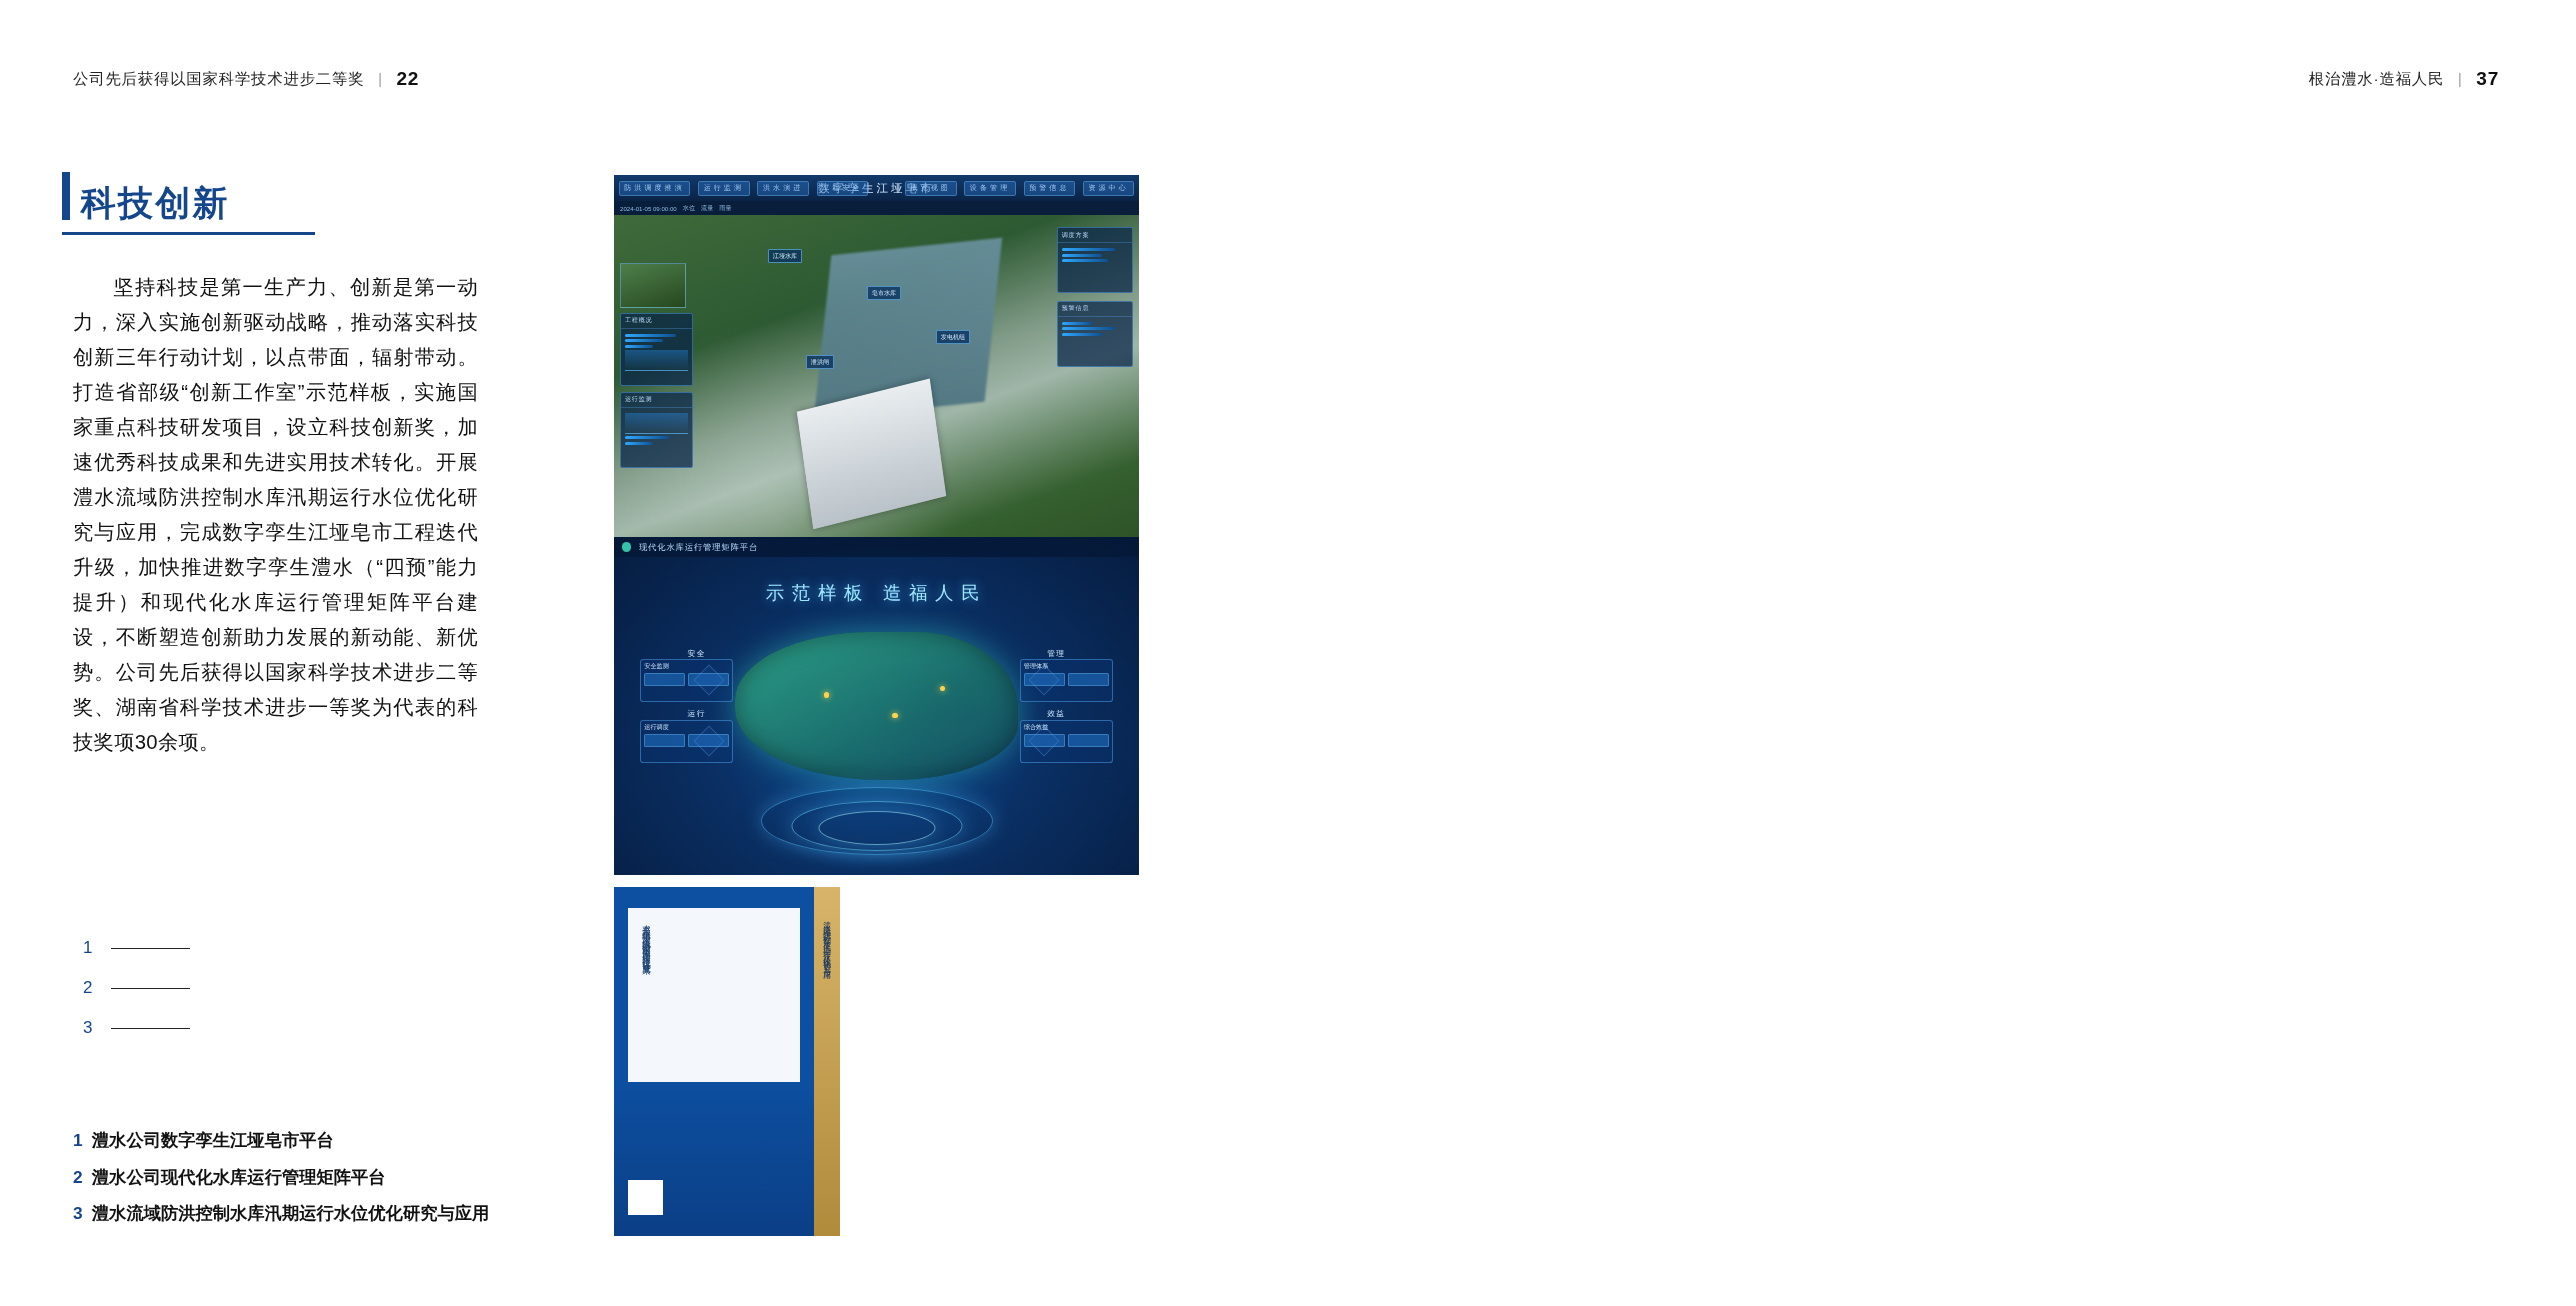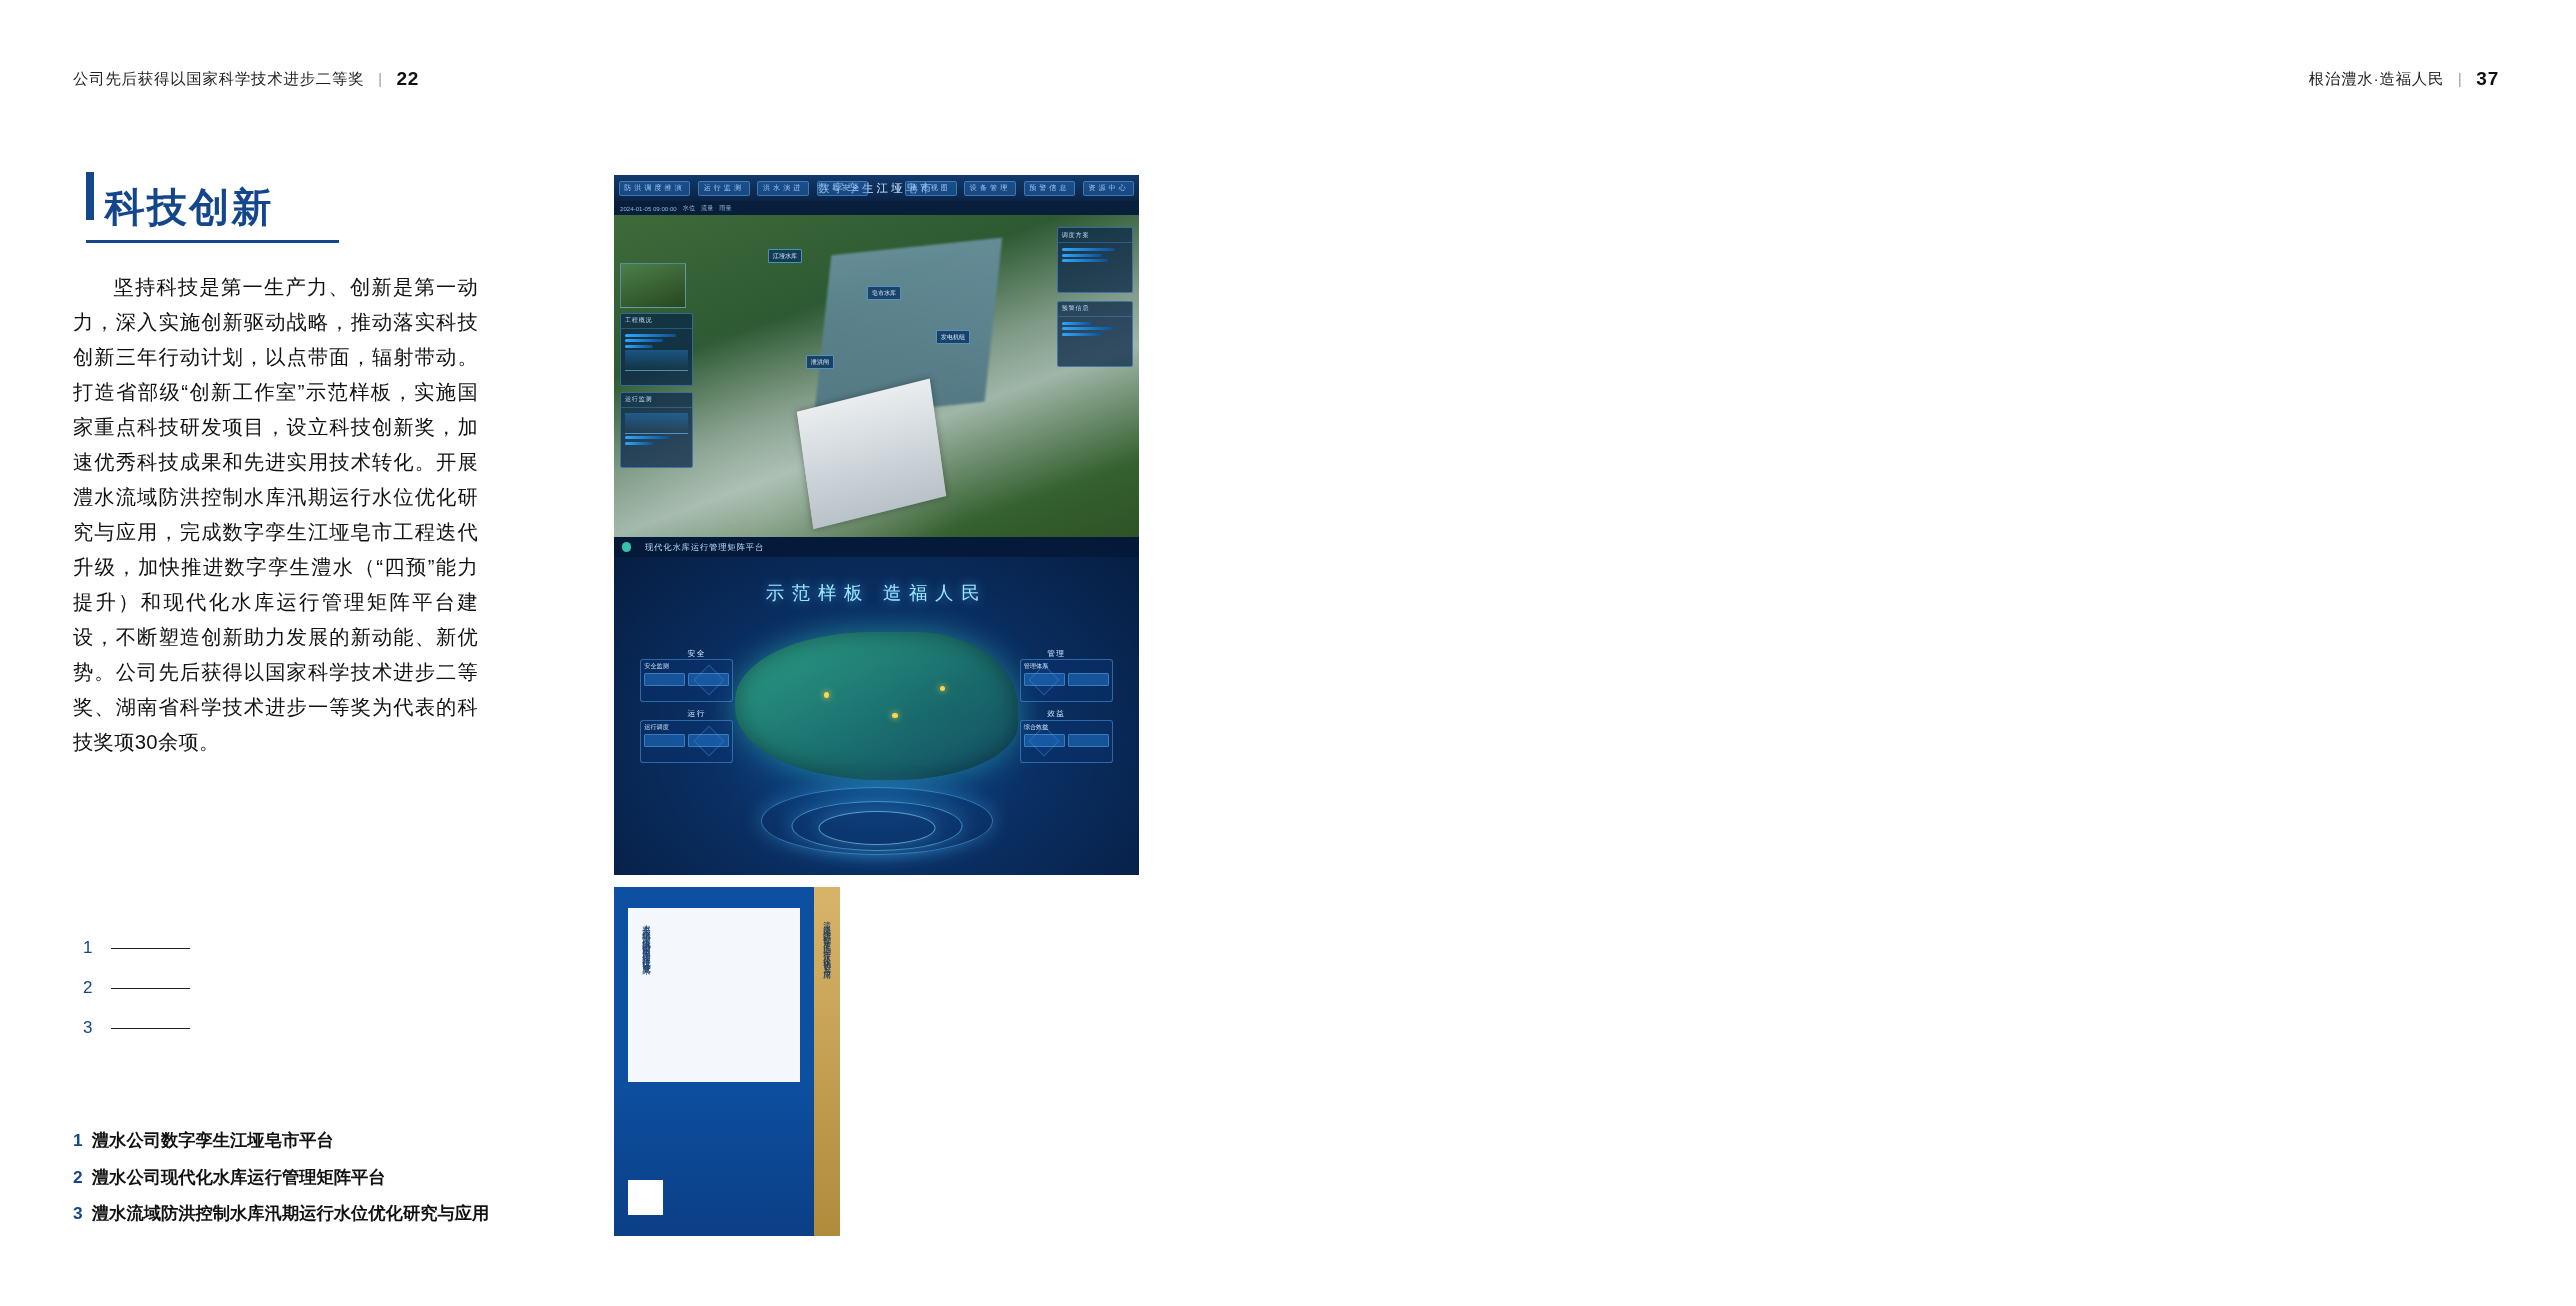--- a/index.html
+++ b/index.html
@@ -55,26 +55,25 @@
 
   
   .section-title-wrap {
     position: absolute;
     left: 73px;
     top: 177px;
   }
   .section-title {
     display: inline-block;
     position: relative;
-    font-size: 40px;
+    font-size: 35px;
     font-weight: bold;
     letter-spacing: 2.3px;
     color: #14468c;
     padding: 3.1px 7.7px 7.7px 7.7px;
-    margin-left: 24px;
   }
   .section-title::before {
     content: "";
     position: absolute;
     left: -10.7px;
     top: -4.6px;
     width: 7.7px;
     height: 48px;
     background: #14468c;
   }
@@ -225,21 +224,21 @@
     background: linear-gradient(160deg,#4d7f4a,#27471f);
     border:0.8px solid rgba(120,200,255,.5);
   }
 
   
   #fig-map { left: 614px; top: 537px; width: 525px; height: 338px;
     background: radial-gradient(ellipse at 50% 60%, #0f4f96 0%, #0a2f63 45%, #061c3f 100%); }
   .map-head {
     position:absolute; left:0; right:0; top:0; height:20px;
     background: rgba(5,25,55,.85);
-    display:flex; align-items:center; gap:14px; padding-left:7.7px;
+    display:flex; align-items:center; gap:8px; padding-left:7.7px;
     font-size:8.4px; color:#b9dcff; letter-spacing:0.8px;
   }
   .map-head .logo-dot { width:9.2px; height:9.2px; border-radius:50%; background:#35c3a7; }
   .map-title {
     position:absolute; left:0; right:0; top:43px; text-align:center;
     color:#9fe6ff; font-size:18.4px; letter-spacing:7.7px;
     text-shadow: 0 0 10.7px rgba(70,180,255,.8);
   }
   .map-shape {
     position:absolute; left:23%; top:28%; width:54%; height:44%;

